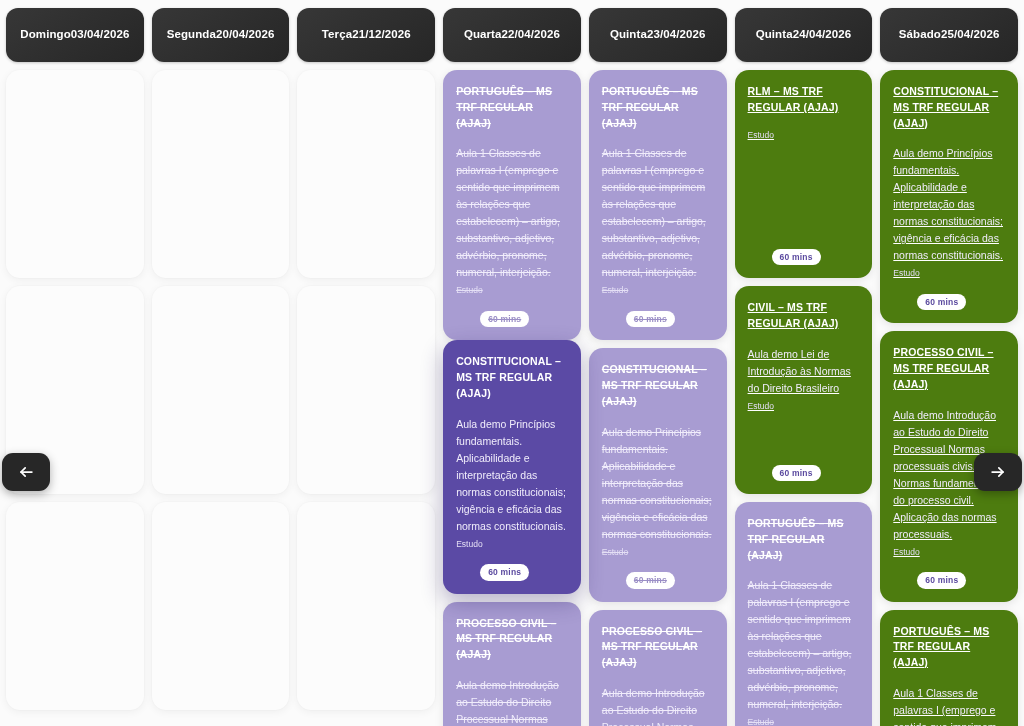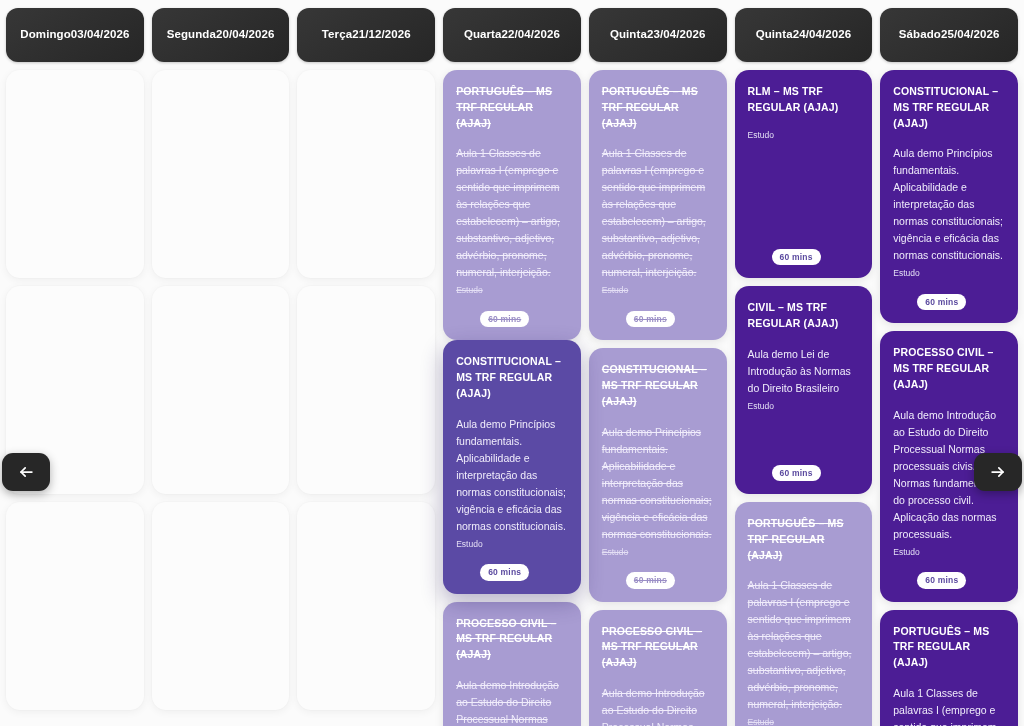--- a/index.html
+++ b/index.html
@@ -80,21 +80,22 @@
     overflow: hidden;
     justify-content: center;
   }
 
   
   .card-task.done {
     background: #a89cd2;
   }
   
   .card-task.active {
-    background: #4c1d95;
+    background: #4d7c0f;
+    text-decoration: underline;
   }
   
   .card-task.raised {
     background: #5b4aa5;
     box-shadow: 0 8px 22px rgba(40,25,95,0.33);
     transform: translateY(-8px);
     margin-bottom: -8px;
     position: relative;
     z-index: 5;
     min-height: 216px;

